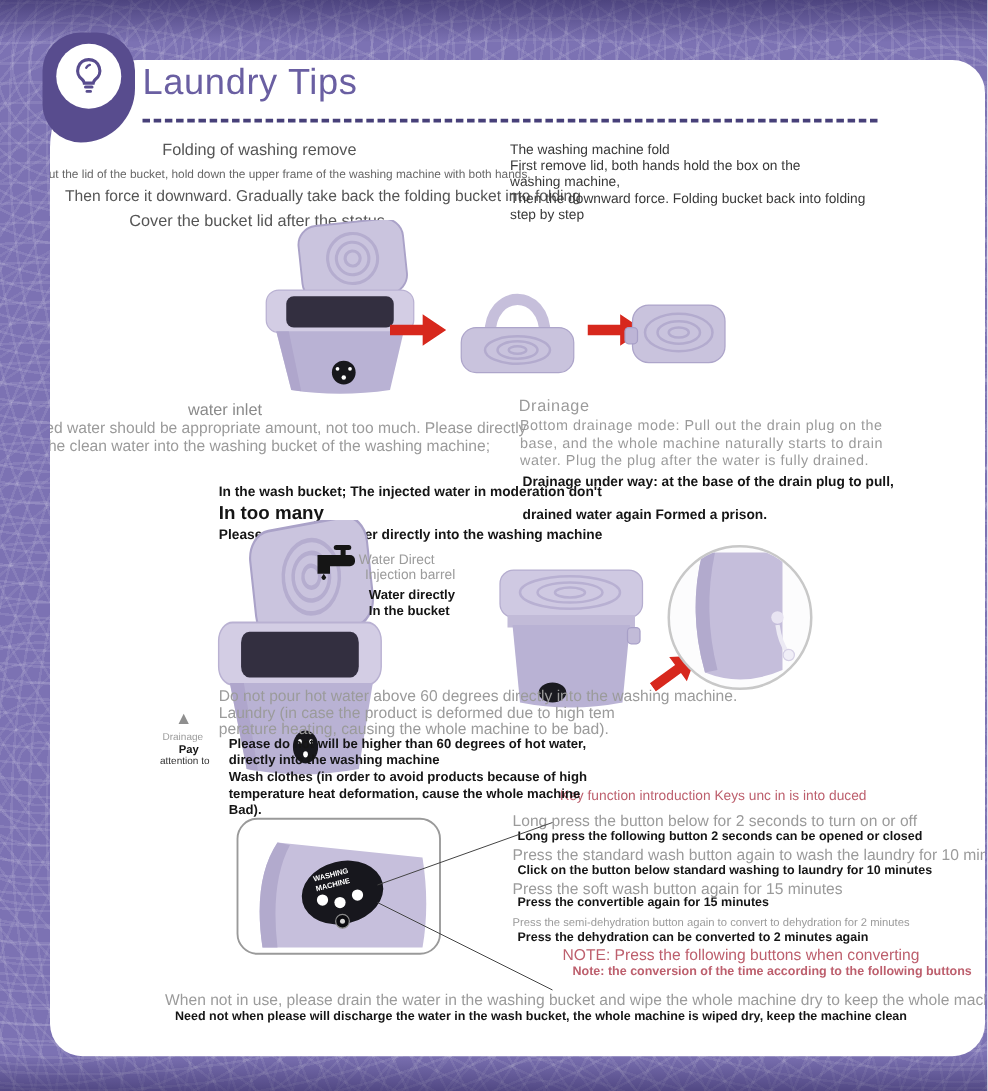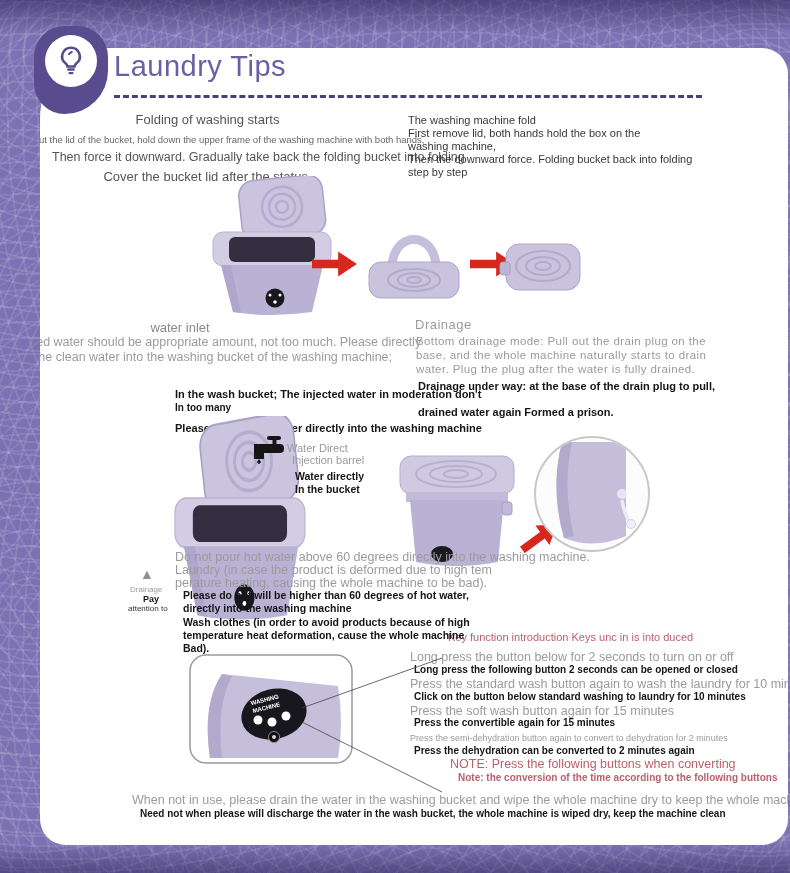--- a/index.html
+++ b/index.html
@@ -53,21 +53,21 @@
         </svg>
       </span>
     </div>
   </div>
 
   <div class="card">
 
     <div class="abs title" style="left:74px;top:2px;">Laundry Tips</div>
     <div class="abs dashes" style="left:74px;top:47px;width:588px;"></div>
 
-    <div class="abs ctr t-heading g2" style="left:0;top:64px;width:335px;font-size:13px;">Folding of washing starts</div>
+    <div class="abs ctr t-heading g2" style="left:0;top:64px;width:335px;font-size:13px;">Folding of washing remove</div>
     <div class="abs nw g2" style="left:-48px;top:86px;font-size:9.5px;color:#666;">First take out the lid of the bucket, hold down the upper frame of the washing machine with both hands,</div>
     <div class="abs nw g2" style="left:12px;top:102px;font-size:12.5px;">Then force it downward. Gradually take back the folding bucket into folding</div>
     <div class="abs ctr g2" style="left:0;top:121px;width:335px;font-size:13px;">Cover the bucket lid after the status.</div>
 
     <div class="abs dk nw" style="left:368px;top:66px;font-size:11px;">The washing machine fold</div>
     <div class="abs dk nw" style="left:368px;top:79px;font-size:11px;">First remove lid, both hands hold the box on the</div>
     <div class="abs dk nw" style="left:368px;top:92px;font-size:11px;">washing machine,</div>
     <div class="abs dk nw" style="left:368px;top:105px;font-size:11px;">Then the downward force. Folding bucket back into folding</div>
     <div class="abs dk nw" style="left:368px;top:118px;font-size:11px;">step by step</div>
 
@@ -116,21 +116,21 @@
         <ellipse cx="45" cy="32" rx="8" ry="4" fill="none" stroke="#b3abce" stroke-width="2"></ellipse>
         <rect x="2" y="28" width="10" height="13" rx="3" fill="#bdb5d6" stroke="#a79fc7"></rect>
       </svg>
     </div>
 
     <div class="abs ctr g" style="left:60px;top:272px;width:160px;font-size:13px;color:#8a8a8a;">water inlet</div>
     <div class="abs nw g" style="left:-58px;top:287px;font-size:12.5px;">The injected water should be appropriate amount, not too much. Please directly</div>
     <div class="abs nw g" style="left:-26px;top:302px;font-size:12.5px;">put the clean water into the washing bucket of the washing machine;</div>
     <div class="abs nw b" style="left:135px;top:326px;font-size:11px;margin-top:48px;">Please put a clean water directly into the washing machine</div>
     <div class="abs nw b" style="left:135px;top:340px;font-size:11px;">In the wash bucket; The injected water in moderation don't</div>
-    <div class="abs nw b" style="left:135px;top:354px;font-size:10px;">In too many</div>
+    <div class="abs nw b" style="left:135px;top:354px;font-size:15px;">In too many</div>
 
     <div class="abs g" style="left:375px;top:269px;font-size:13px;letter-spacing:.5px;">Drainage</div>
     <div class="abs nw g" style="left:376px;top:287px;font-size:11.5px;letter-spacing:.4px;">Bottom drainage mode: Pull out the drain plug on the</div>
     <div class="abs nw g" style="left:376px;top:301px;font-size:11.5px;letter-spacing:.4px;">base, and the whole machine naturally starts to drain</div>
     <div class="abs nw g" style="left:376px;top:315px;font-size:11.5px;letter-spacing:.4px;">water. Plug the plug after the water is fully drained.</div>
     <div class="abs nw b" style="left:378px;top:332px;font-size:11px;">Drainage under way: at the base of the drain plug to pull,</div>
     <div class="abs nw b" style="left:378px;top:358px;font-size:11px;">drained water again Formed a prison.</div>
 
     <div class="abs" style="left:108px;top:368px;">
       <svg width="185" height="205" viewBox="0 0 165 140" preserveAspectRatio="none">

